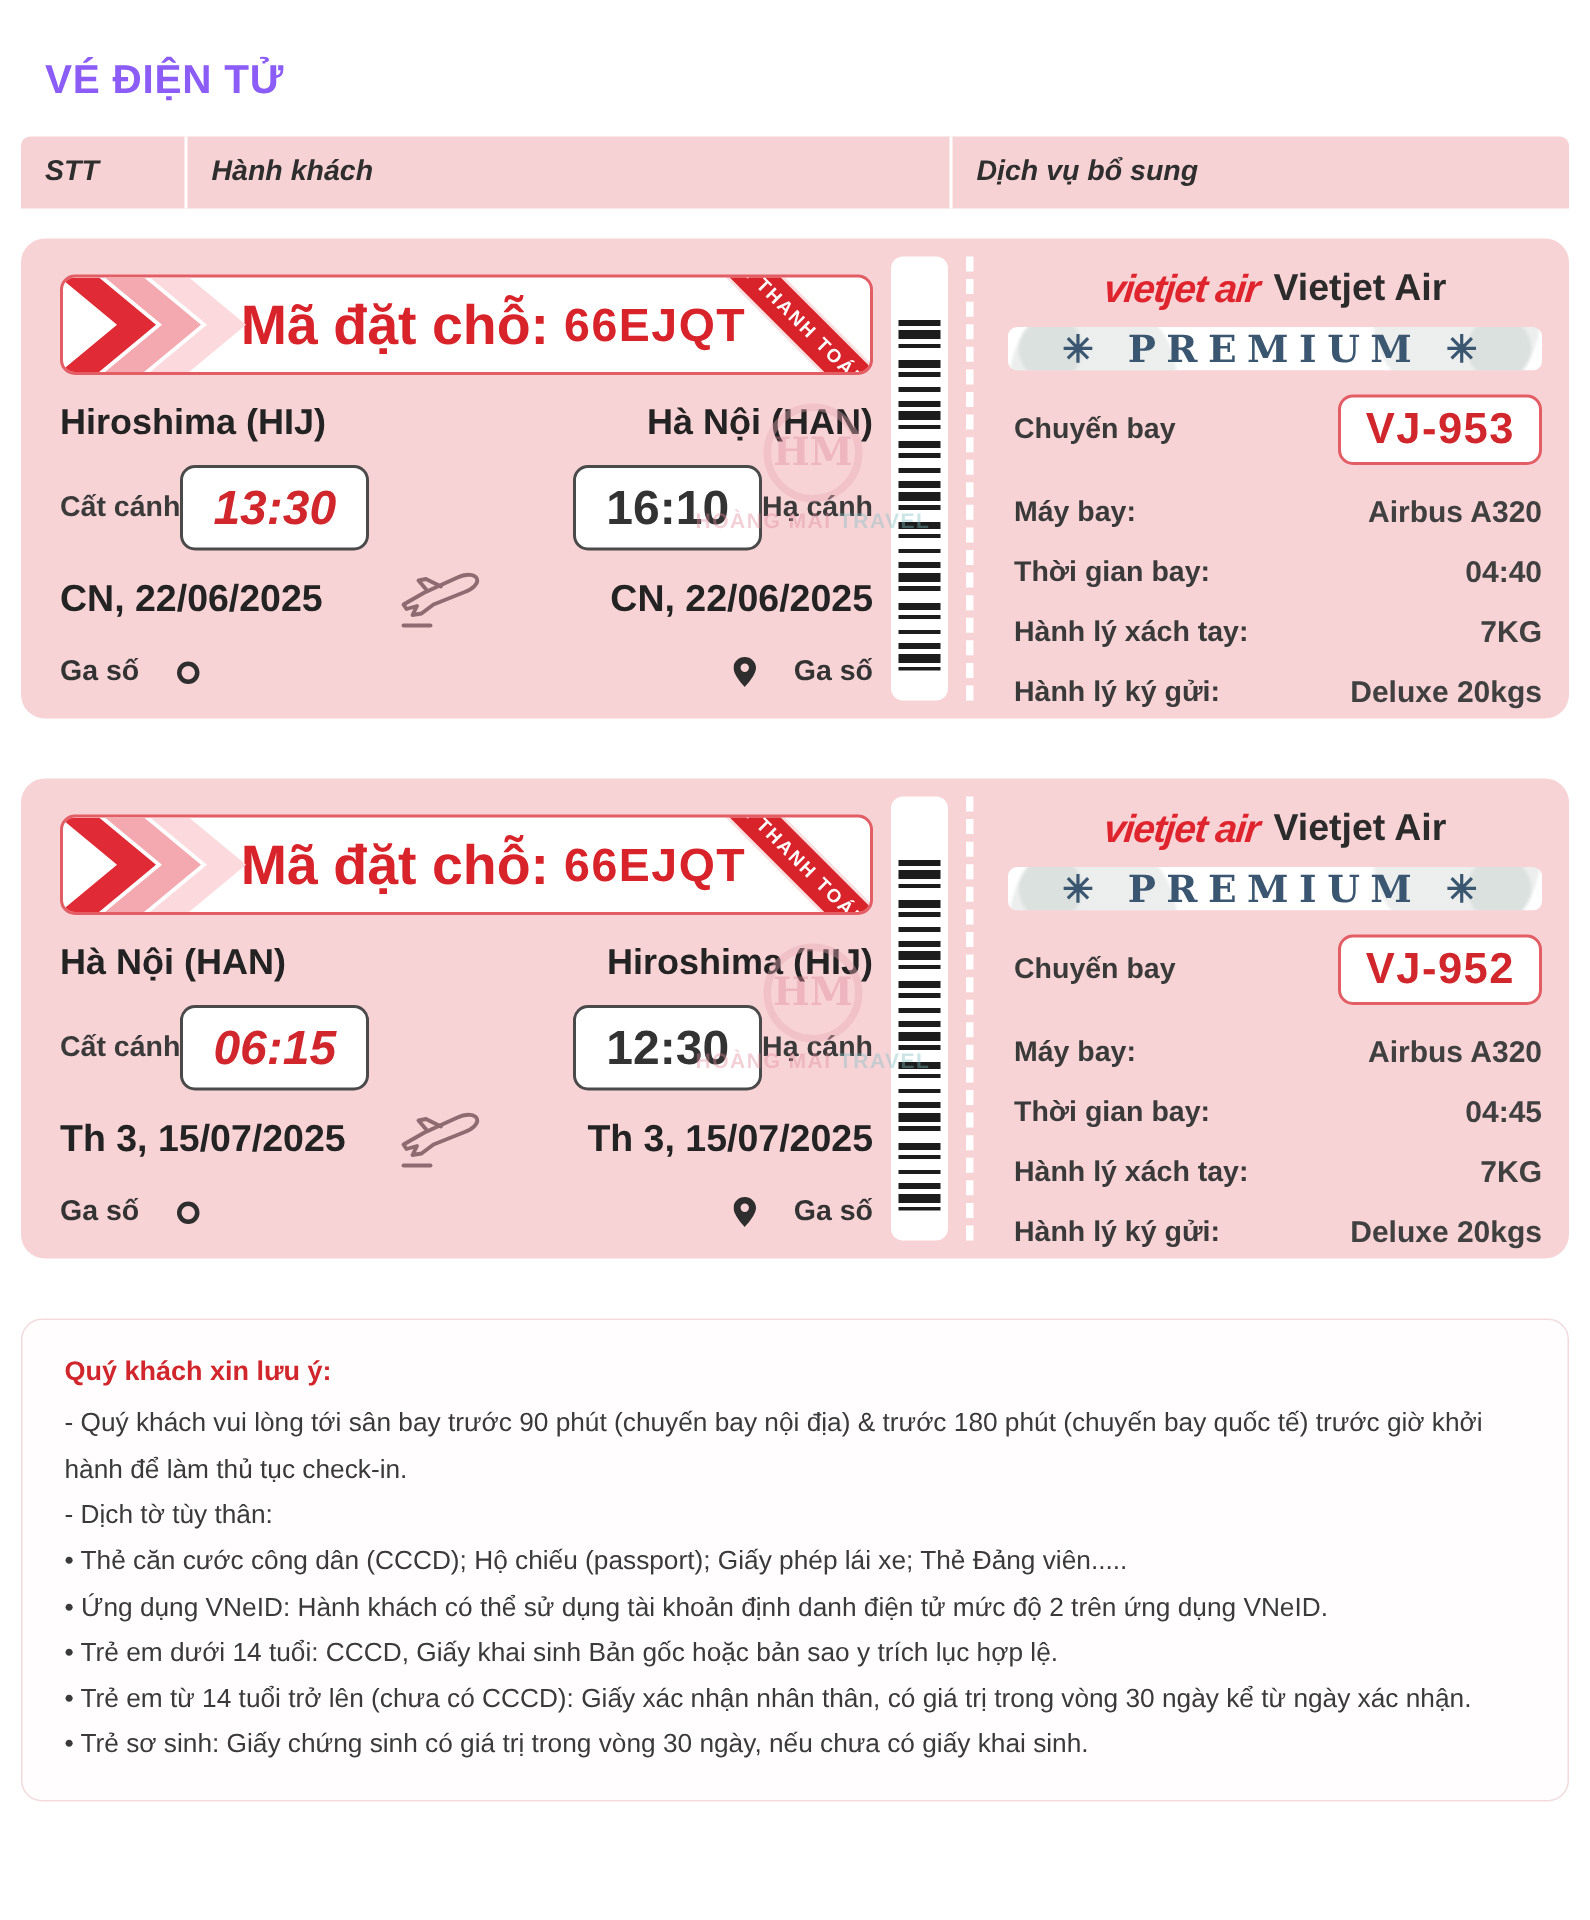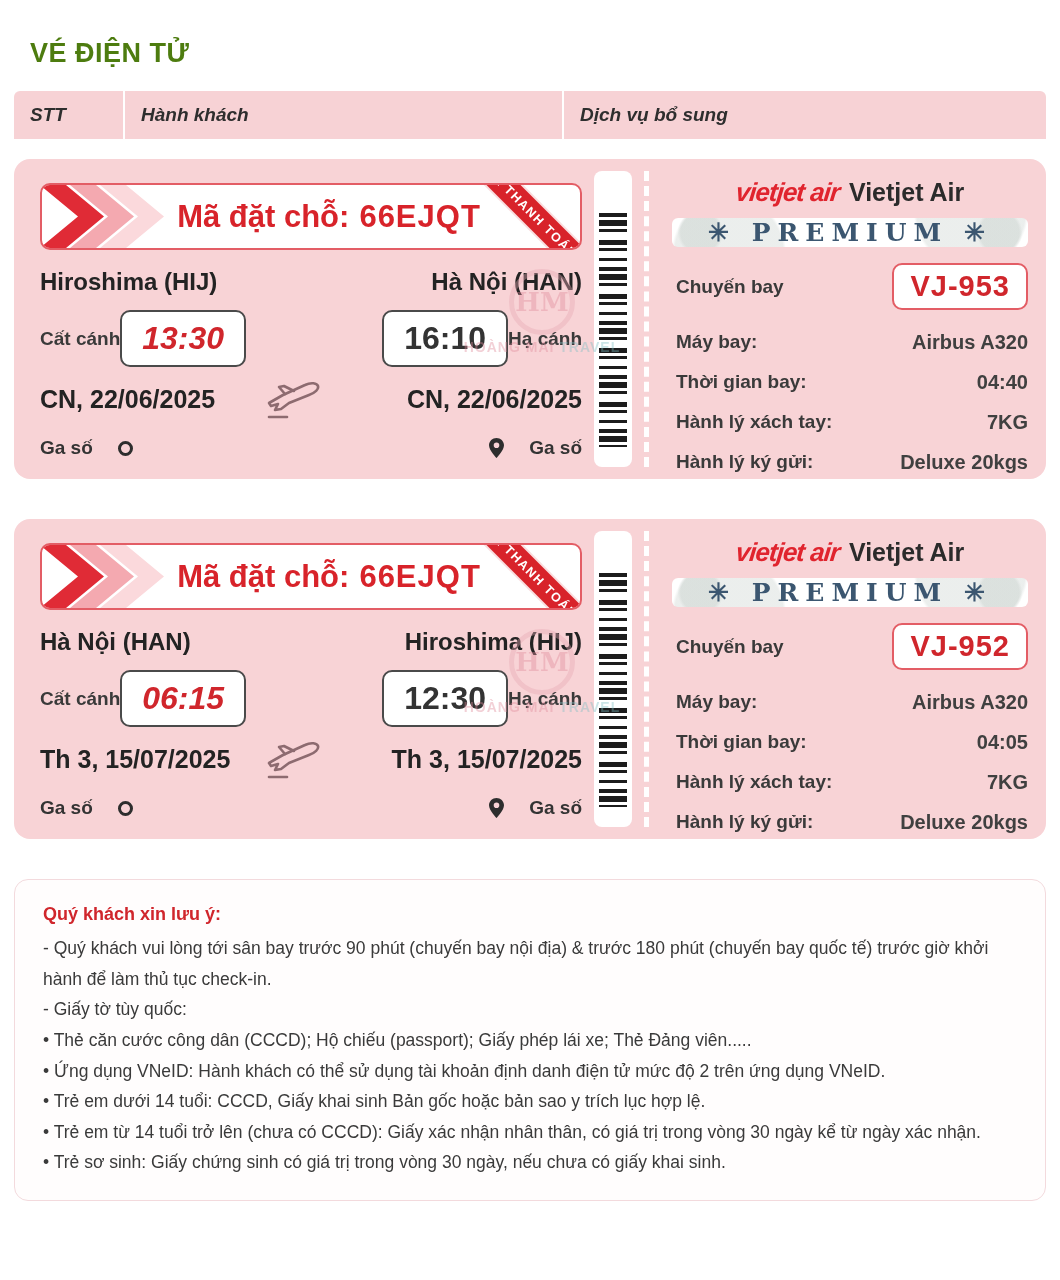--- a/index.html
+++ b/index.html
@@ -7,32 +7,32 @@
   body {
     width:1060px; height:1280px;
     font-family:"Liberation Sans", "DejaVu Sans", sans-serif;
     color:#2e2e2e;
     position:relative;
   }
   .page { padding:14px; }
 
   
   .page-title {
-    color:#4d7c0f; font-size:27px; font-weight:bold;
+    color:#8b5cf6; font-size:27px; font-weight:bold;
     letter-spacing:0.5px; margin:24px 0 22px 16px;
   }
 
   
   table.pax { width:1032px; border-collapse:collapse; margin:0 0 20px 0;font-style:italic; }
   table.pax th {
     background:#f7d2d5; text-align:left; font-size:19px; color:#2e2e2e;
     padding:13px 16px; border-right:2px solid #ffffff;
   }
   table.pax th:first-child { border-radius:6px 0 0 0; width:110px; }
-  table.pax th:nth-child(2) { width:439px; }
+  table.pax th:nth-child(2) { width:510px; }
   table.pax th:last-child  { border-right:none; border-radius:0 6px 0 0; }
   table.pax td {
     background:#ffffff; font-size:19px; padding:15px 16px;
     border-right:1px solid #f3e4e5; border-bottom:1px solid #f5e6e7;
   }
   table.pax td:last-child { border-right:none; }
   .pax-name-strong { font-weight:bold; font-size:21px; }
   .pax-service { font-weight:bold; font-size:19px; }
 
   
@@ -42,21 +42,21 @@
   }
   .t-left { width:580px; padding:24px 12px 20px 26px; display:flex; flex-direction:column; }
 
   .banner {
     position:relative; height:68px; background:#ffffff;
     border:2px solid #e35d65; border-radius:10px; overflow:hidden;
     display:flex; align-items:center; justify-content:center;
     margin-bottom:18px;
   }
   .banner svg.chevrons { position:absolute; left:-2px; top:0; height:100%; }
-  .banner-text { font-size:31px; font-weight:bold; color:#d8232a; margin-left:36px; white-space:nowrap; }
+  .banner-text { font-size:37px; font-weight:bold; color:#d8232a; margin-left:36px; white-space:nowrap; }
   .banner-code { font-size:31px; margin-left:10px; letter-spacing:1px; }
   .ribbon {
     position:absolute; top:16px; right:-54px; width:205px;
     transform:rotate(45deg); background:#d8232a; color:#ffffff;
     font-size:12.5px; font-weight:bold; letter-spacing:1.5px;
     text-align:center; padding:5px 0; box-shadow:0 0 0 2px rgba(216,35,42,.15);
   }
 
   .row { display:flex; justify-content:space-between; align-items:center; }
   .cities { margin-bottom:14px; }
@@ -331,42 +331,42 @@
       <div class="flight-row">
         <span class="detail-label">Chuyến bay</span>
         <span class="flight-code-box">VJ-952</span>
       </div>
       <div class="detail-row">
         <span class="detail-label">Máy bay:</span>
         <span class="detail-value">Airbus A320</span>
       </div>
       <div class="detail-row">
         <span class="detail-label">Thời gian bay:</span>
-        <span class="detail-value">04:05</span>
+        <span class="detail-value">04:45</span>
       </div>
       <div class="detail-row">
         <span class="detail-label">Hành lý xách tay:</span>
         <span class="detail-value">7KG</span>
       </div>
       <div class="detail-row">
         <span class="detail-label">Hành lý ký gửi:</span>
         <span class="detail-value">Deluxe 20kgs</span>
       </div>
     </div>
 
     <div class="watermark">
       <div class="wm-circle">HM</div>
       <div class="wm-text"><span>HOÀNG MAI</span> <span class="teal">TRAVEL</span></div>
     </div>
   </div>
 
   <div class="notes">
     <div class="notes-title">Quý khách xin lưu ý:</div>
     <div class="note-line">- Quý khách vui lòng tới sân bay trước 90 phút (chuyến bay nội địa) &amp; trước 180 phút (chuyến bay quốc tế) trước giờ khởi hành để làm thủ tục check-in.</div>
-    <div class="note-line">- Giấy tờ tùy quốc:</div>
+    <div class="note-line">- Dịch tờ tùy thân:</div>
     <div class="note-line">• Thẻ căn cước công dân (CCCD); Hộ chiếu (passport); Giấy phép lái xe; Thẻ Đảng viên.....</div>
     <div class="note-line">• Ứng dụng VNeID: Hành khách có thể sử dụng tài khoản định danh điện tử mức độ 2 trên ứng dụng VNeID.</div>
     <div class="note-line">• Trẻ em dưới 14 tuổi: CCCD, Giấy khai sinh Bản gốc hoặc bản sao y trích lục hợp lệ.</div>
     <div class="note-line">• Trẻ em từ 14 tuổi trở lên (chưa có CCCD): Giấy xác nhận nhân thân, có giá trị trong vòng 30 ngày kể từ ngày xác nhận.</div>
     <div class="note-line">• Trẻ sơ sinh: Giấy chứng sinh có giá trị trong vòng 30 ngày, nếu chưa có giấy khai sinh.</div>
 
   </div>
 
 </div>
 

